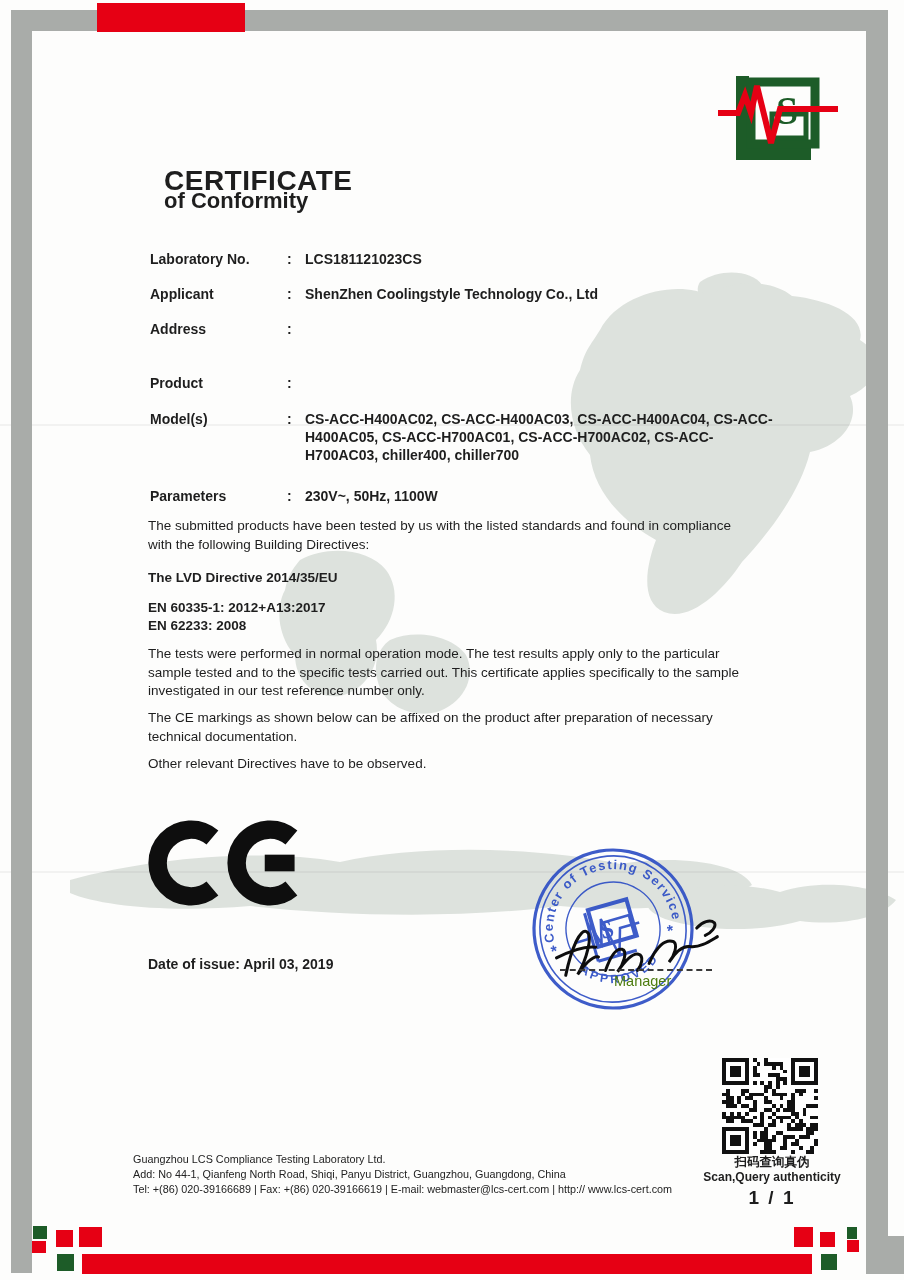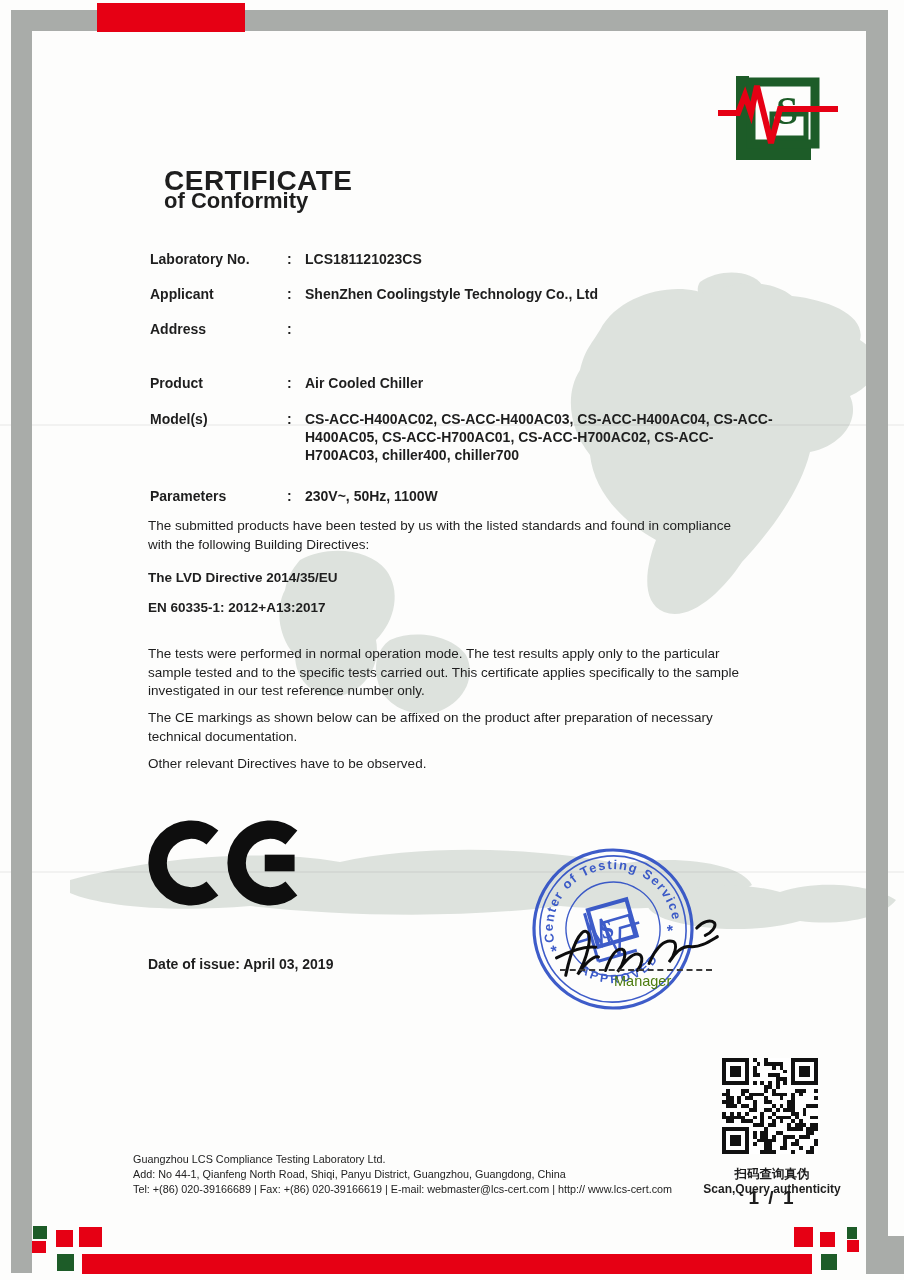--- a/index.html
+++ b/index.html
@@ -26,21 +26,21 @@
   .para{position:absolute;left:148px;width:597px;font-size:13.5px;line-height:18.6px;z-index:2;}
   .bold{font-weight:bold;}
   #date-line{left:148px;top:956px;font-size:14px;font-weight:bold;z-index:3;}
   
   #stamp{left:528px;top:844px;width:170px;height:170px;z-index:2;}
   #signature{left:552px;top:912px;width:178px;height:72px;z-index:4;}
   #sig-line{left:560px;top:969px;width:152px;border-top:2px dashed #3a3a3a;z-index:4;}
   #manager{left:614px;top:973px;font-size:14.5px;color:#4d7c0f;z-index:5;}
   
   #qr-box{left:722px;top:1058px;width:96px;height:96px;z-index:2;}
-  #qr-captions{left:688px;top:1155px;width:168px;text-align:center;z-index:2;margin-top:12px;}
+  #qr-captions{left:688px;top:1155px;width:168px;text-align:center;z-index:2;}
   #qr-zh{font-size:12.5px;font-weight:bold;line-height:15px;}
   #qr-en{font-size:12px;font-weight:bold;line-height:15px;}
   #page-indicator{left:688px;top:1187px;width:168px;text-align:center;font-size:19px;font-weight:bold;letter-spacing:2px;z-index:2;}
   
   .foot{position:absolute;left:133px;font-size:10.8px;line-height:15px;color:#222;z-index:2;}
   svg{display:block;}
 </style>
 </head>
 <body>
 
@@ -100,36 +100,36 @@
     <span class="fcolon">:</span>
     <span class="fvalue">ShenZhen Coolingstyle Technology Co., Ltd</span>
   </div>
   <div class="field" style="top:320px">
     <span class="flabel">Address</span>
     <span class="fcolon">:</span>
   </div>
   <div class="field" style="top:374px">
     <span class="flabel">Product</span>
     <span class="fcolon">:</span>
-    <span class="fvalue">Air Cooled Chiller</span>
   </div>
   <div class="field" style="top:410px">
     <span class="flabel">Model(s)</span>
     <span class="fcolon">:</span>
     <span class="fvalue">CS-ACC-H400AC02, CS-ACC-H400AC03, CS-ACC-H400AC04, CS-ACC-H400AC05, CS-ACC-H700AC01, CS-ACC-H700AC02, CS-ACC-H700AC03, chiller400, chiller700</span>
   </div>
   <div class="field" style="top:487px">
     <span class="flabel">Parameters</span>
     <span class="fcolon">:</span>
     <span class="fvalue">230V~, 50Hz, 1100W</span>
   </div>
 
   <div class="para" style="top:517px">The submitted products have been tested by us with the listed standards and found in compliance with the following Building Directives:</div>
   <div class="para bold" style="top:569px">The LVD Directive 2014/35/EU</div>
   <div class="para bold" style="top:599px">EN 60335-1: 2012+A13:2017</div>
+  <div class="para bold" style="top:617px">EN 62233: 2008</div>
   <div class="para" style="top:645px">The tests were performed in normal operation mode. The test results apply only to the particular sample tested and to the specific tests carried out. This certificate applies specifically to the sample investigated in our test reference number only.</div>
   <div class="para" style="top:755px">Other relevant Directives have to be observed.</div>
   <div class="para" style="top:709px">The CE markings as shown below can be affixed on the product after preparation of necessary technical documentation.</div>
 
   <svg class="abs z2" style="left:148px;top:813px" width="158" height="100" viewBox="0 0 180 100">
     <g stroke="#0e0e0e" stroke-width="21" fill="none">
       <path d="M73.4,20.9 A38,38 0 1 0 73.4,79.1"></path>
       <path d="M163.4,20.9 A38,38 0 1 0 163.4,79.1"></path>
       <path d="M133,50 L167,50" stroke-width="19"></path>
     </g>

